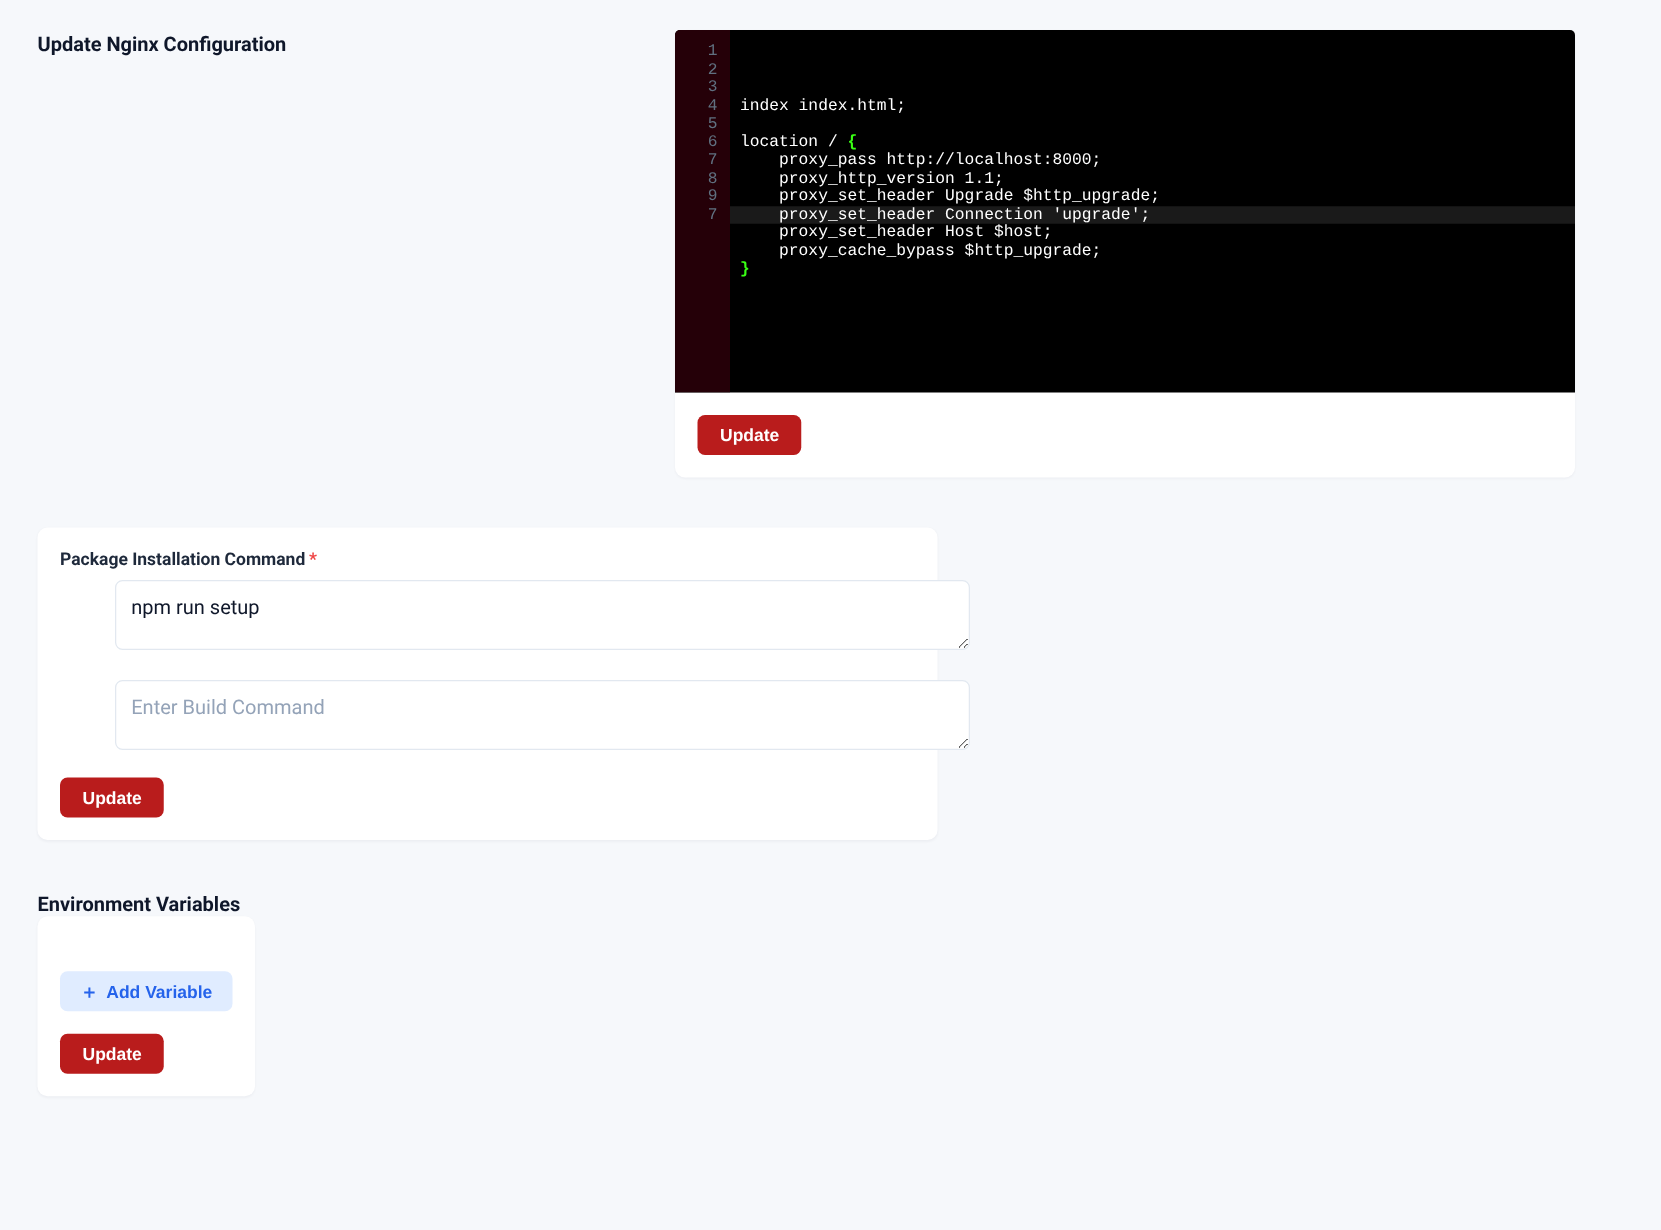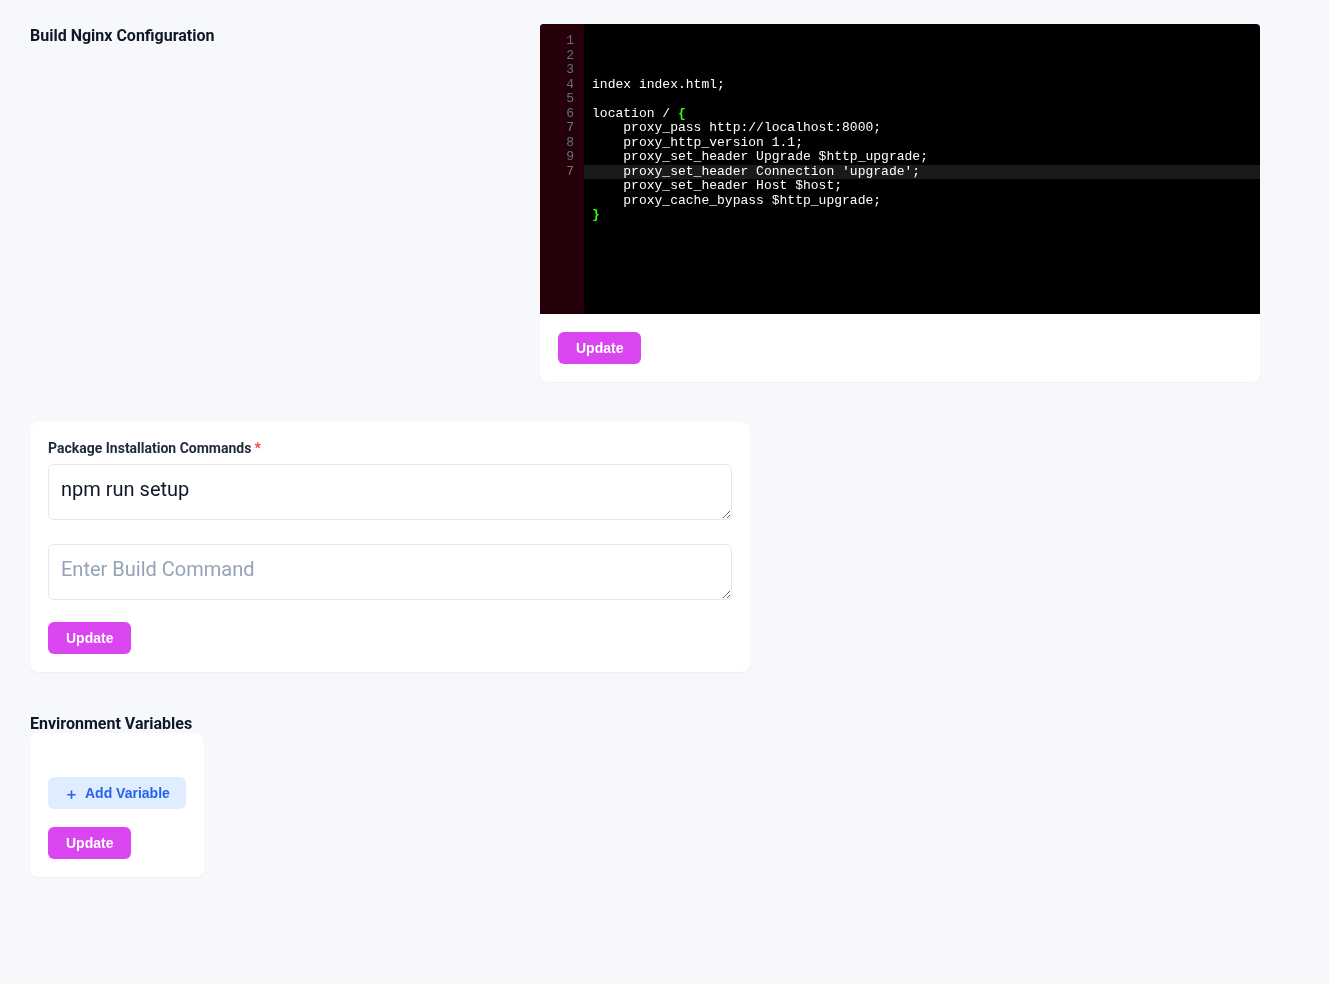--- a/index.html
+++ b/index.html
@@ -67,21 +67,21 @@
     left: 0; right: 0;
     height: 14.5px;
     background: rgba(255,255,255,0.10);
     top: calc(10px + 14.5px * 9);
     z-index: 0;
   }
   .code-content .line span { position: relative; z-index: 1; }
   .tok-brace { color: #39ff14; font-weight: bold; }
   .btn {
     display: inline-block;
-    background: #d946ef;
+    background: #b91c1c;
     color: #fff;
     font-weight: 600;
     font-size: 14px;
     border: none;
     padding: 8px 18px;
     border-radius: 6px;
     cursor: pointer;
     margin-top: 18px;
   }
   .field-label {
@@ -90,27 +90,28 @@
     color: #1e293b;
     margin-bottom: 8px;
     display: block;
   }
   .req { color: #ef4444; margin-left: 3px; }
   .textarea, .text-input {
     width: 100%;
     border: 1px solid #e2e8f0;
     border-radius: 6px;
     padding: 10px 12px;
-    font-size: 20px;
+    font-size: 16px;
     font-family: inherit;
     color: #0f172a;
     background: #fff;
     resize: both;
     min-height: 56px;
     line-height: 1.4;
+    margin-left: 44px;
   }
   .textarea::placeholder, .text-input::placeholder { color: #94a3b8; }
   .text-input { min-height: auto; height: 38px; resize: none; }
   .field-block { margin-bottom: 20px; }
   .env-row {
     display: flex;
     align-items: center;
     gap: 18px;
   }
   .env-key { flex: 0 0 320px; }
@@ -158,21 +159,21 @@
     justify-content: flex-end;
     margin-top: 26px;
   }
   .plus { font-size: 15px; line-height: 1; }
   .wrap-nginx .card-pad { padding-top: 0; }
 </style>
 </head>
 <body>
 
 <div class="section">
-  <div class="section-label">Build Nginx Configuration</div>
+  <div class="section-label">Update Nginx Configuration</div>
   <div class="section-body wrap-nginx">
     <div class="code-editor">
       <div class="gutter" id="nginx-gutter">
           <span class="ln">1</span>
           <span class="ln">2</span>
           <span class="ln">3</span>
           <span class="ln">4</span>
           <span class="ln">5</span>
           <span class="ln">6</span>
           <span class="ln">7</span>
@@ -188,21 +189,21 @@
       <button class="btn">Update</button>
     </div>
   </div>
 </div>
 
 <div class="section">
   <div class="section-body">
     <div class="card-pad">
       <div class="field-block">
         <label class="field-label">
-          <span>Package Installation Commands</span><span class="req">*</span>
+          <span>Package Installation Command</span><span class="req">*</span>
         </label>
         <textarea class="textarea" rows="1" style="">npm run setup</textarea>
       </div>
       <div class="field-block" style="margin-bottom:0;">
         <textarea class="textarea" rows="1" placeholder="Enter Build Command" style=""></textarea>
       </div>
       <button class="btn">Update</button>
     </div>
   </div>
 </div>

